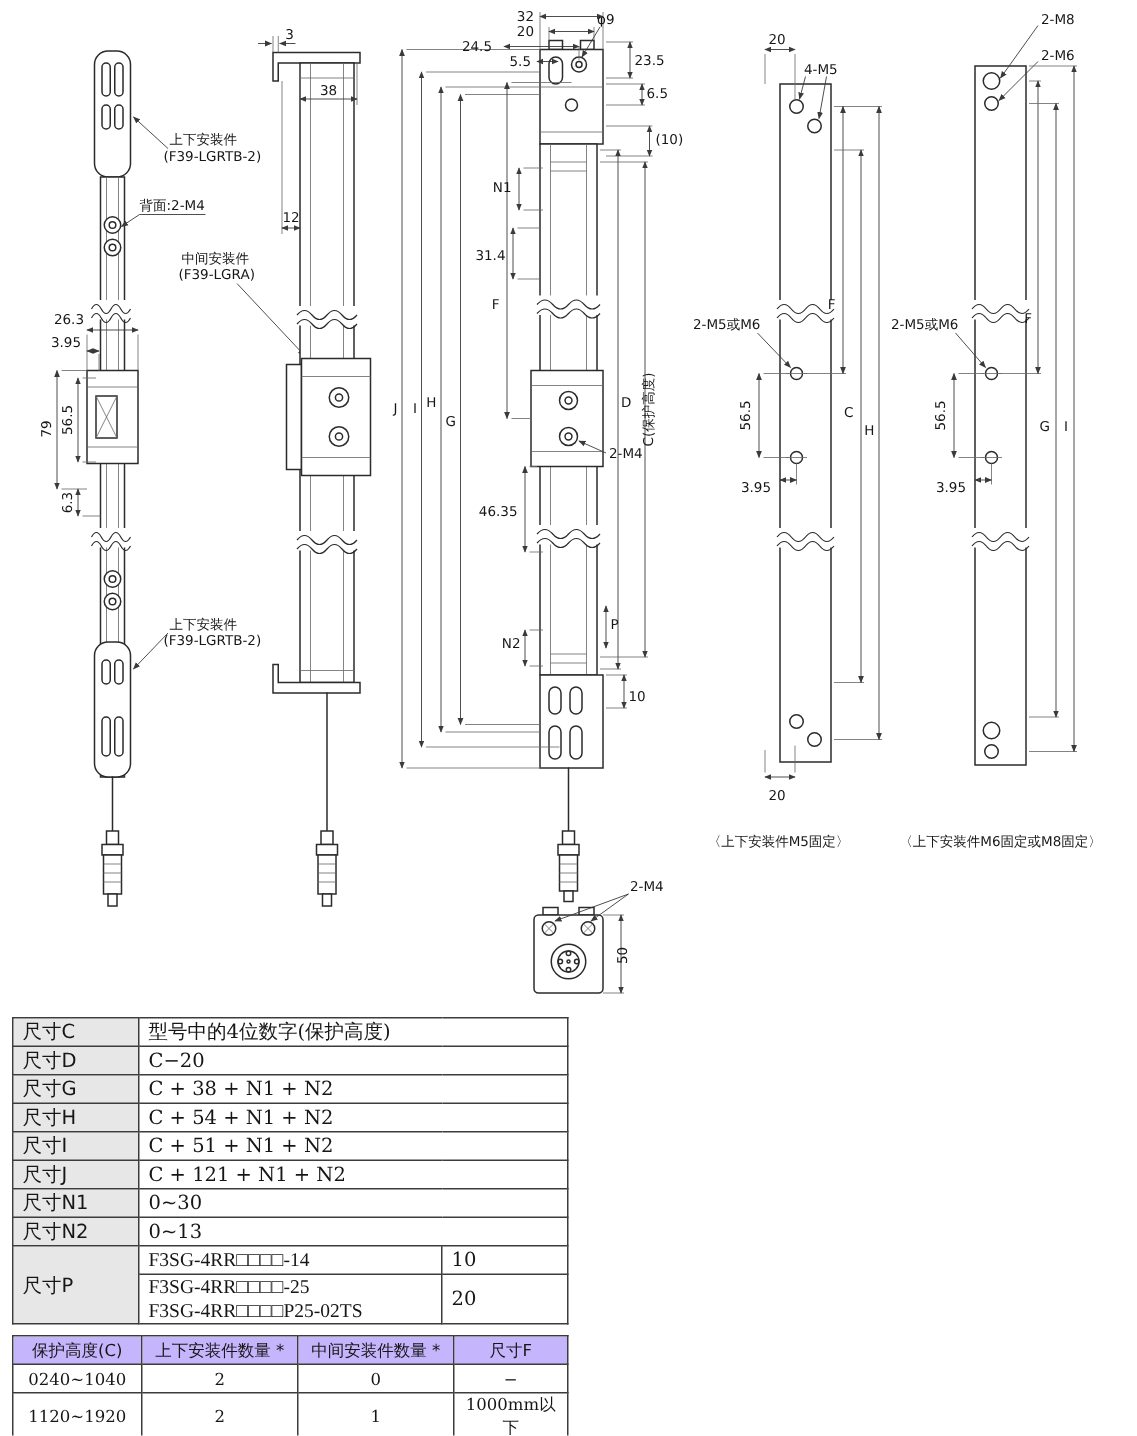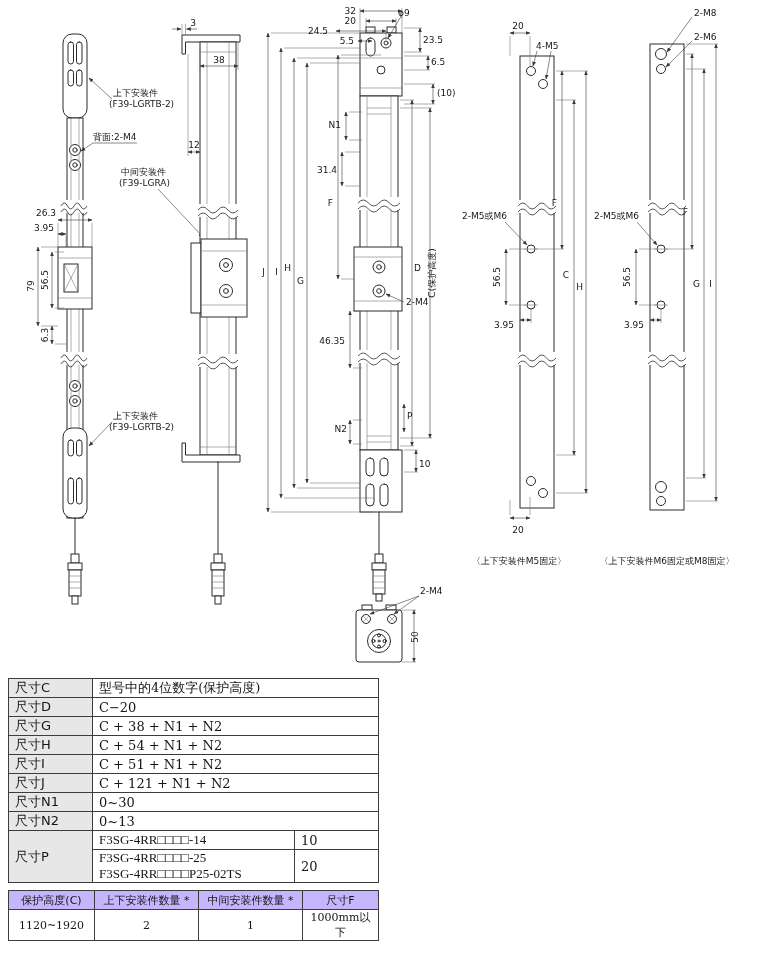--- a/index.html
+++ b/index.html
@@ -527,20 +527,26 @@
     <thead>
       <tr>
         <th>保护高度(C)</th>
         <th>上下安装件数量 *</th>
         <th>中间安装件数量 *</th>
         <th>尺寸F</th>
       </tr>
     </thead>
     <tbody>
       <tr>
+        <td>0240~1040</td>
+        <td>2</td>
+        <td>0</td>
+        <td>−</td>
+      </tr>
+      <tr>
         <td>1120~1920</td>
         <td>2</td>
         <td>1</td>
         <td>1000mm以下</td>
       </tr>
     </tbody>
   </table>
 
 </div>
 

